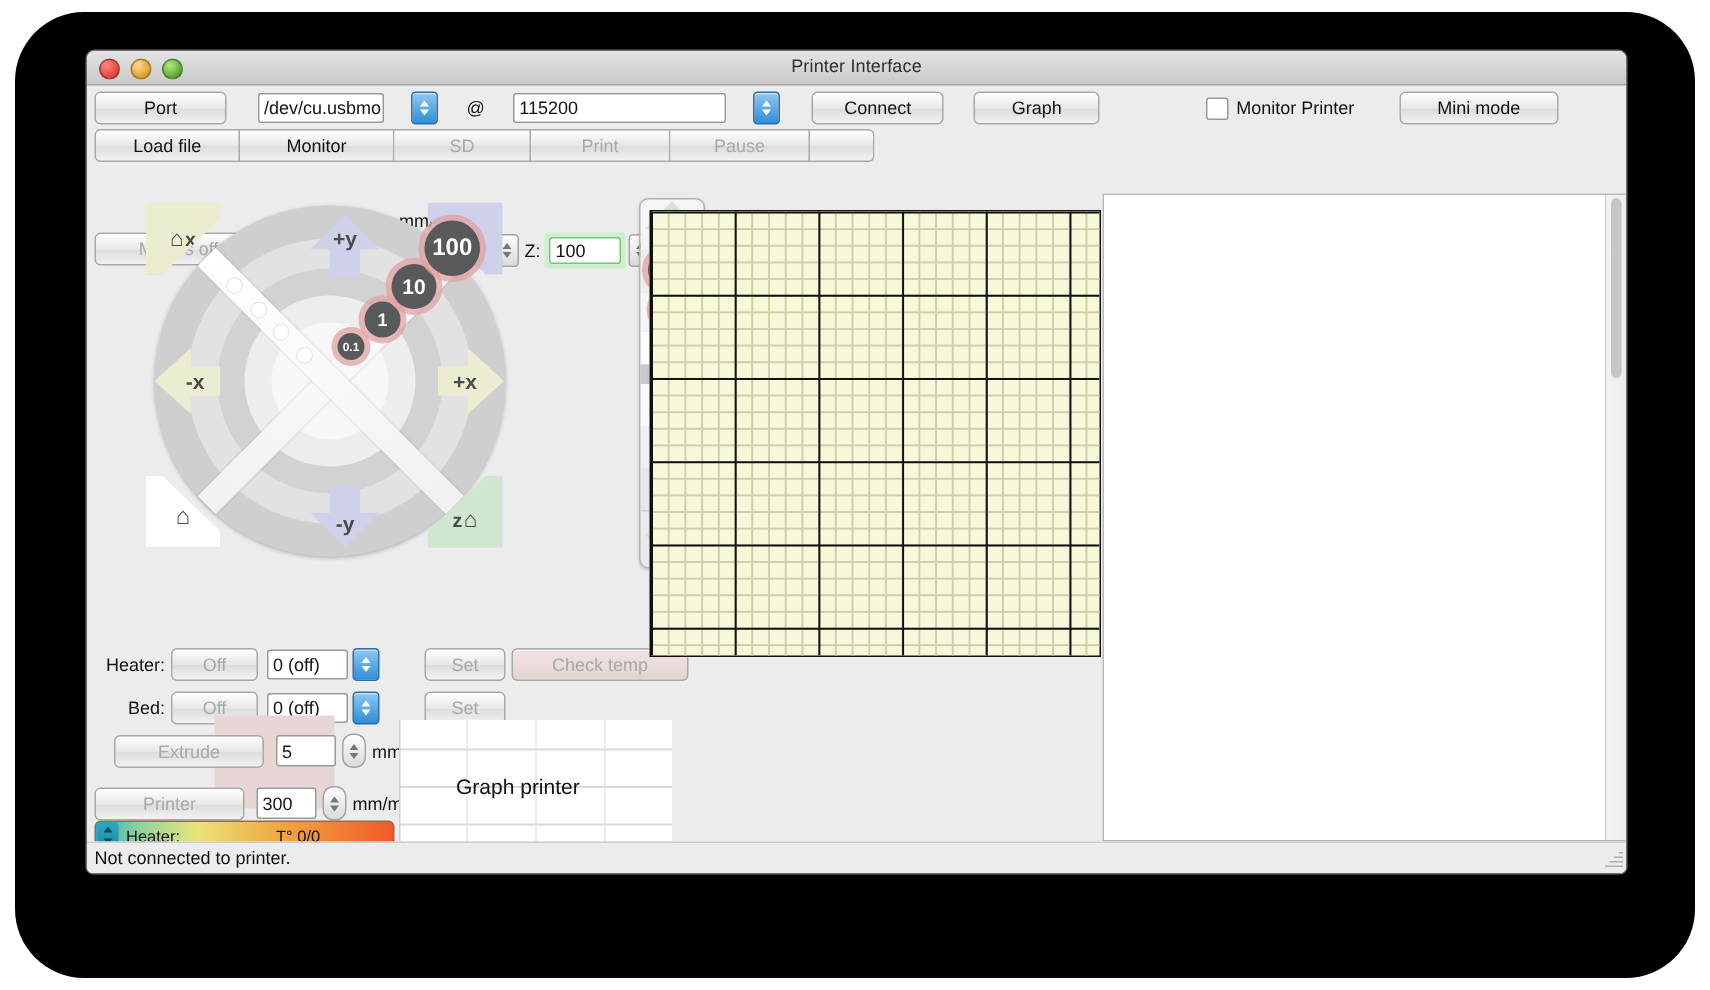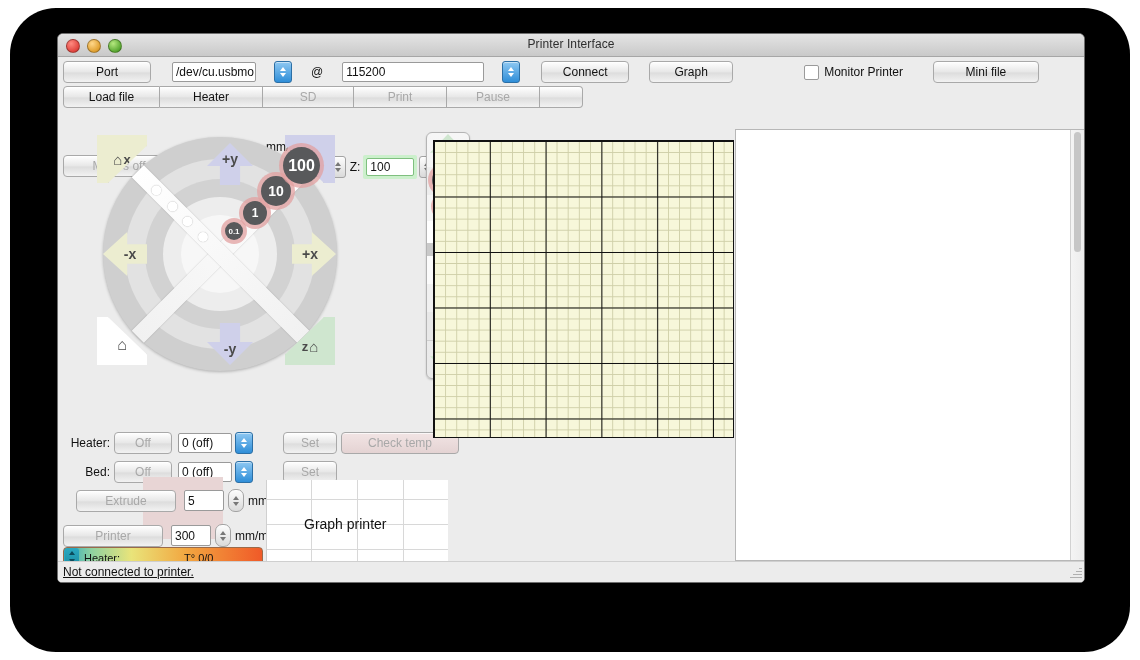--- a/index.html
+++ b/index.html
@@ -153,21 +153,21 @@
   .sbar .tt{position:absolute;left:120px;font-size:11px;color:#111;}
   .sbar .kn{position:absolute;left:1px;top:0;width:14px;height:18px;
     background:linear-gradient(#2aa8c0,#1b8da4);border-radius:3px;}
   .sbar .kn:before,.sbar .kn:after{content:"";position:absolute;left:4px;width:0;height:0;
     border-left:3px solid transparent;border-right:3px solid transparent;}
   .sbar .kn:before{top:3px;border-bottom:4px solid #0b4b5c;}
   .sbar .kn:after{bottom:3px;border-top:4px solid #0b4b5c;}
 
   .statusline{position:absolute;left:0;right:0;bottom:0;height:20px;
     background:#ececec;border-top:1px solid #cfcfcf;font-size:12px;color:#111;
-    display:flex;align-items:center;padding-left:5px;text-decoration:underline;}
+    display:flex;align-items:center;padding-left:5px;}
 
   
   .plate{position:absolute;left:375px;top:23px;width:301px;height:298px;
     background:#f7f7da;border:1px solid #111;box-sizing:border-box;}
   .minor{position:absolute;inset:0;
     background-image:linear-gradient(to right,#cfcfa8 1px,transparent 1px),
                      linear-gradient(to bottom,#cfcfa8 1px,transparent 1px);
     background-size:11.15px 11.1px;}
   .major{position:absolute;inset:0;
     background-image:linear-gradient(to right,#111 1px,transparent 1px),
@@ -217,26 +217,26 @@
       <div class="stepper" style="margin-left:2px;">
           <i class="up"></i>
           <i class="dn"></i>
         </div>
       <div class="btn" style="width:66px;margin-left:5px;">Connect</div>
       <div class="btn" style="width:62px;margin-left:4px;">Graph</div>
       <div style="display:flex;align-items:center;margin-left:55px;">
         <span style="width:13px;height:13px;background:#fff;border:1px solid #9a9a9a;border-radius:2px;display:inline-block;"></span>
         <span class="lbl" style="margin-left:5px;">Monitor Printer</span>
       </div>
-      <div class="btn" style="width:84px;margin-left:14px;">Mini file</div>
+      <div class="btn" style="width:84px;margin-left:14px;">Mini mode</div>
     </div>
 
     <div class="row" style="left:5px;top:52px;">
       <div class="btn seg-first" style="width:75px;">Load file</div>
-      <div class="btn seg" style="width:82px;">Heater</div>
+      <div class="btn seg" style="width:82px;">Monitor</div>
       <div class="btn seg disabled" style="width:70px;">SD</div>
       <div class="btn seg disabled" style="width:72px;">Print</div>
       <div class="btn seg disabled" style="width:72px;">Pause</div>
       <div class="btn seg seg-last" style="width:22px;"></div>
     </div>
 
     <div class="content">
 
       <div class="lbl" style="position:absolute;left:208px;top:23px;">mm/min</div>
       <div class="btn disabled" style="position:absolute;left:5px;top:38px;width:90px;">Motors off</div>

